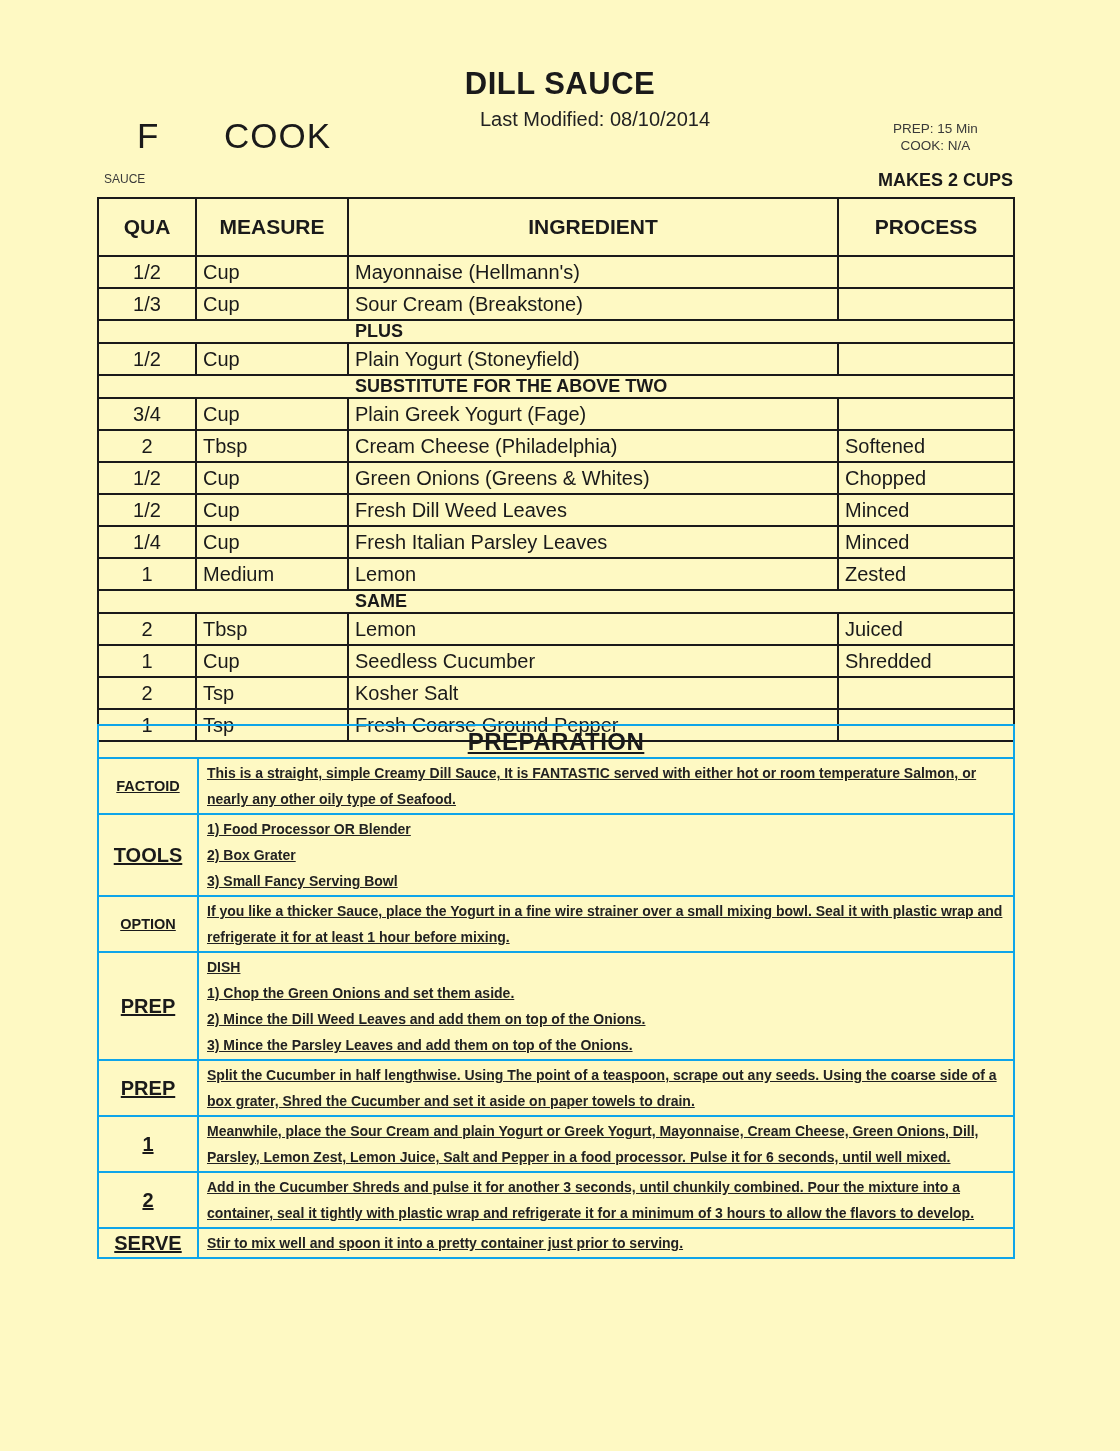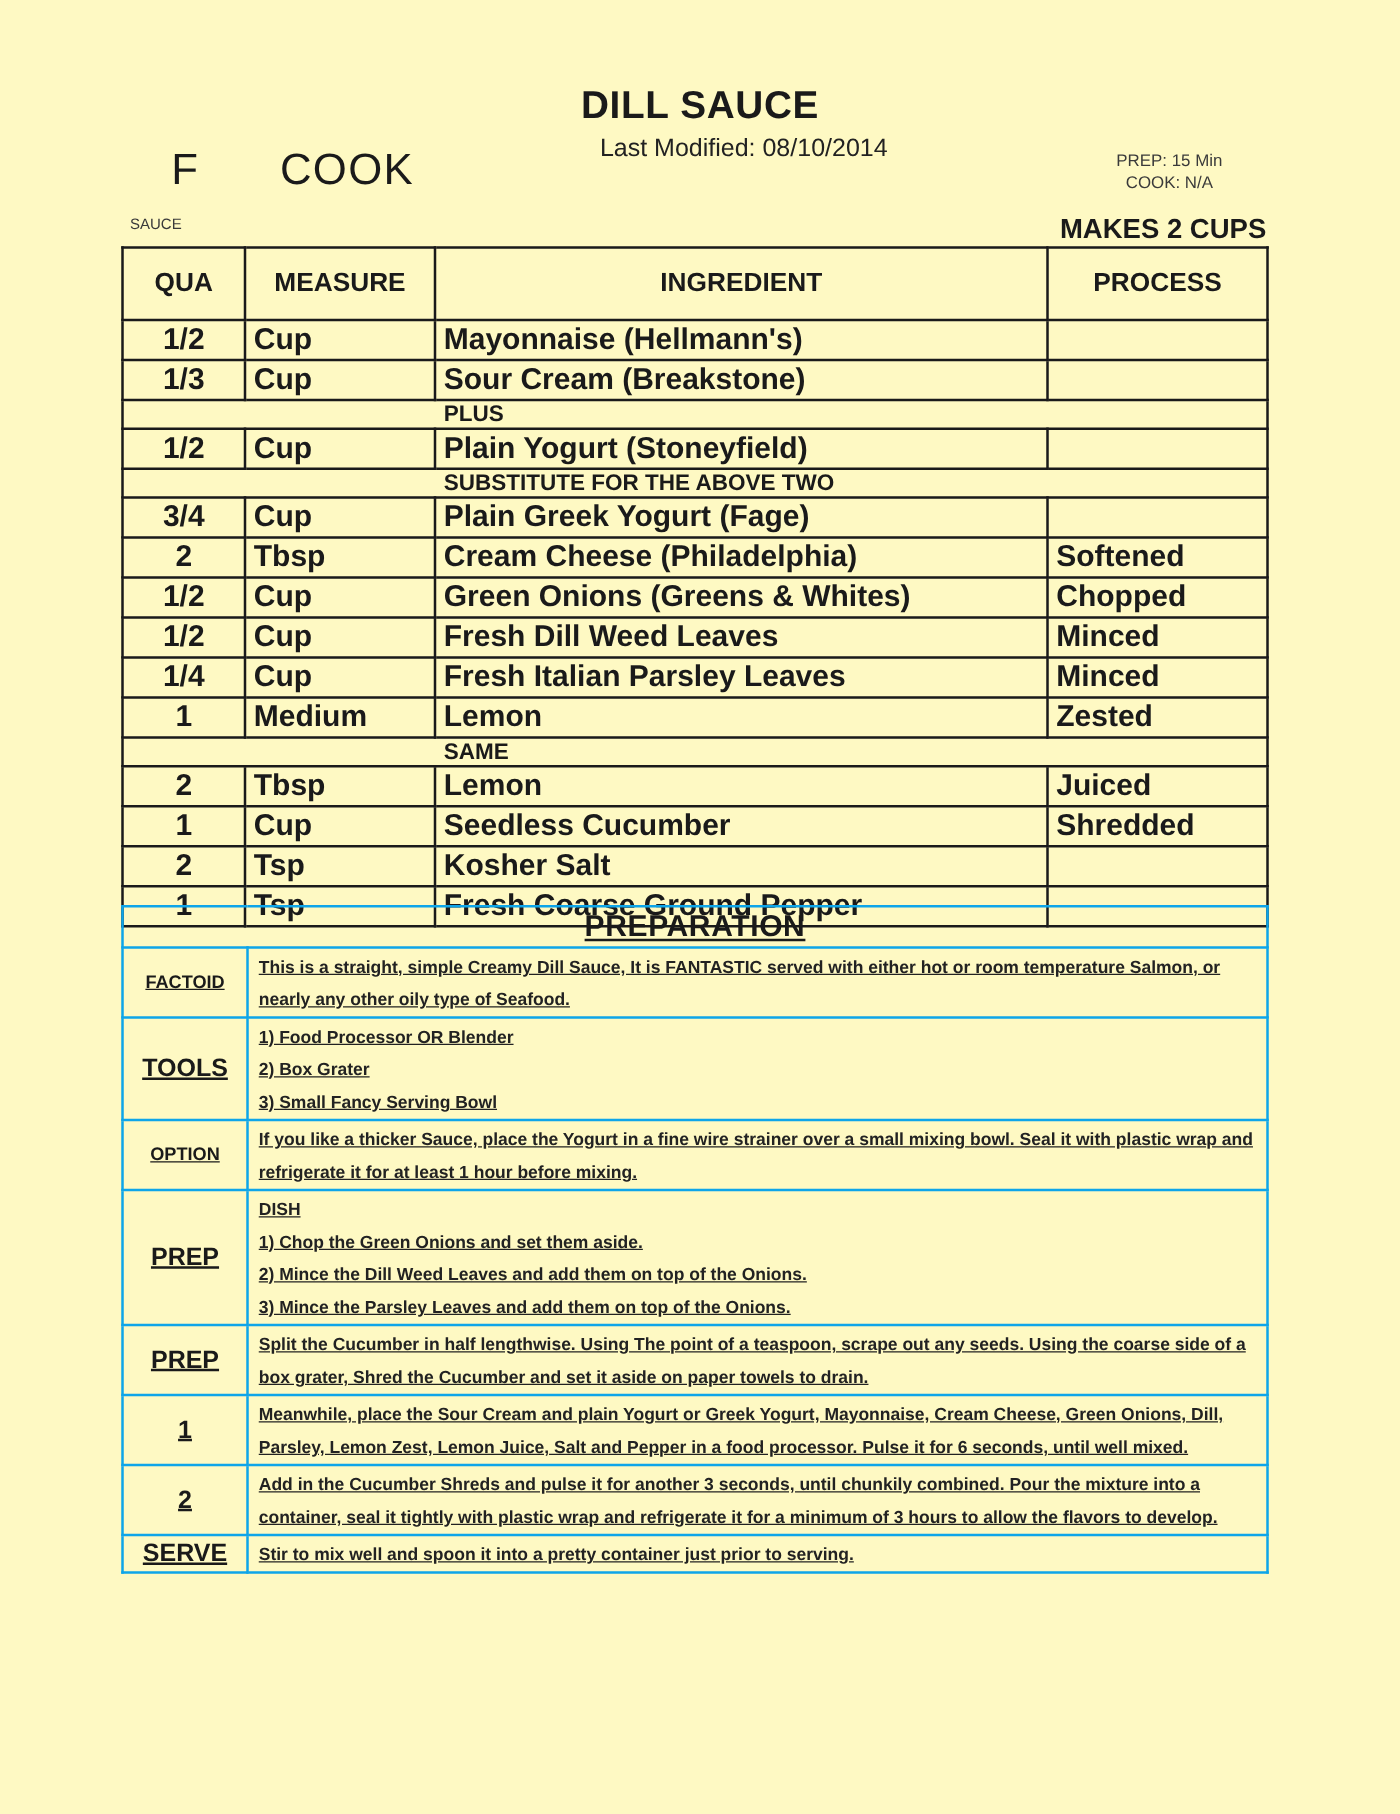--- a/index.html
+++ b/index.html
@@ -34,36 +34,36 @@
   .times {
     position: absolute; top: 120px; left: 858px; width: 155px;
     text-align: center; font-size: 13.5px; line-height: 17px; color: #3a3a3a;
   }
   .category {
     position: absolute; top: 172px; left: 104px;
     font-size: 12px; color: #3a3a3a;
   }
   .yield {
     position: absolute; top: 170px; left: 713px; width: 300px;
-    text-align: right; font-size: 22px; font-weight: 700;
+    text-align: right; font-size: 18px; font-weight: 700;
   }
 
   
   table { border-collapse: collapse; table-layout: fixed; }
 
   .ing { position: absolute; top: 197px; left: 97px; width: 916px; }
   .ing th, .ing td {
     border: 2px solid #1a1a1a;
     overflow: hidden; white-space: nowrap;
   }
   .ing th {
     font-size: 21px; font-weight: 700; height: 28px;
     text-align: center; padding: 16px;
   }
-  .ing td { font-size: 24px; height: 32px; padding: 0 6px; font-weight: bold; }
+  .ing td { font-size: 20px; height: 32px; padding: 0 6px; }
   td.qua-cell { text-align: center; padding: 0; }
   td.sep-cell {
     font-size: 18px; font-weight: 700; height: 22px;
     padding: 0 0 0 256px;
   }
 
   .prep { position: absolute; top: 724px; left: 97px; width: 916px; }
   .prep th, .prep td { border: 2px solid #0ea5e9; text-decoration: underline; }
   .prep th {
     font-size: 24px; font-weight: 700; height: 33px;

